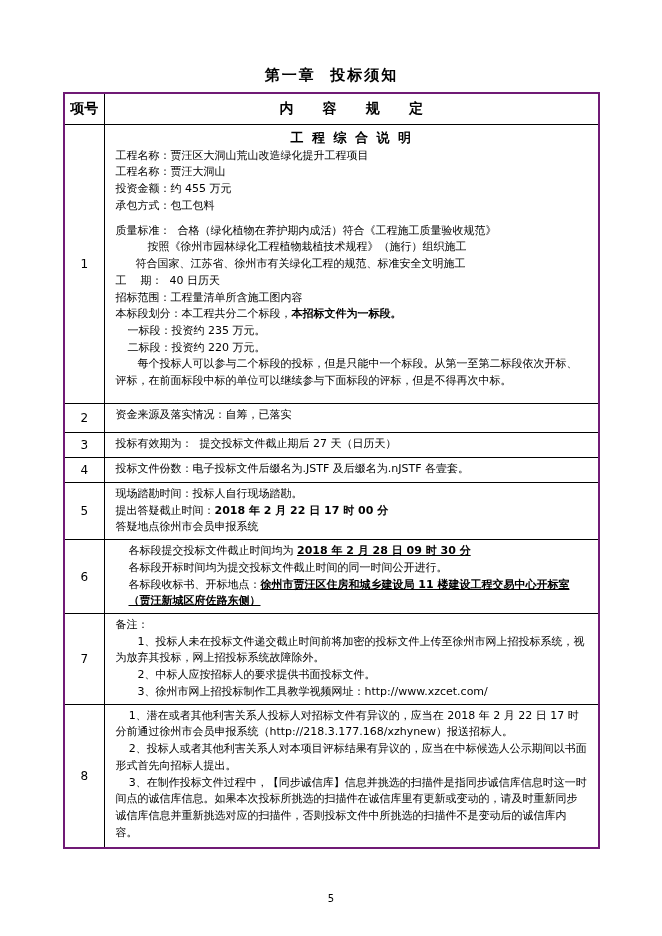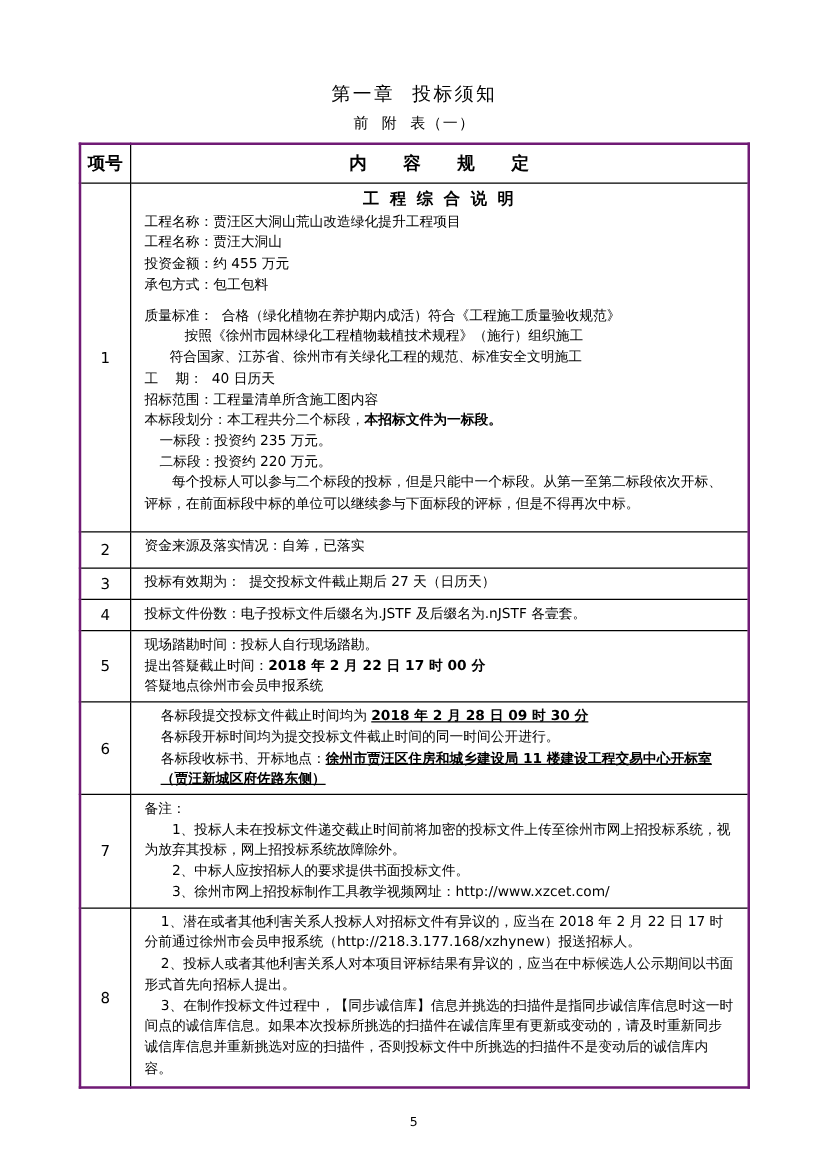--- a/index.html
+++ b/index.html
@@ -8,21 +8,21 @@
     background: #ffffff; color: #000000;
     font-family: "DejaVu Sans", "Liberation Sans", sans-serif;
   }
   .page {
     position: relative;
     width: 662px; height: 936px;
     box-sizing: border-box;
     padding: 66px 62px 0 63px;
   }
   .chapter-title {
-    text-align: center; font-weight: 400;
+    text-align: center; font-weight: 700;
     font-size: 15px; letter-spacing: 2px;
     white-space: pre-wrap;
   }
   .caption {
     text-align: center; font-size: 12px; letter-spacing: 1px;
     margin-top: 5px; white-space: pre-wrap;
   }
   table.notice {
     width: 100%; border-collapse: collapse; table-layout: fixed;
     margin-top: 7px; border: 2px solid #701a75;
@@ -66,21 +66,20 @@
     position: absolute; bottom: 32px; left: 0; right: 0;
     text-align: center; font-size: 10px;
   }
 </style>
 </head>
 <body>
 
 <div class="page">
 
   <div class="chapter-title">第一章  投标须知</div>
-  <div class="caption">前  附  表（一）</div>
 
   <table class="notice">
     <colgroup>
       <col class="col-num">
       <col class="col-content">
     </colgroup>
     <thead>
       <tr>
         <th>项号</th>
         <th>内      容      规      定</th>

